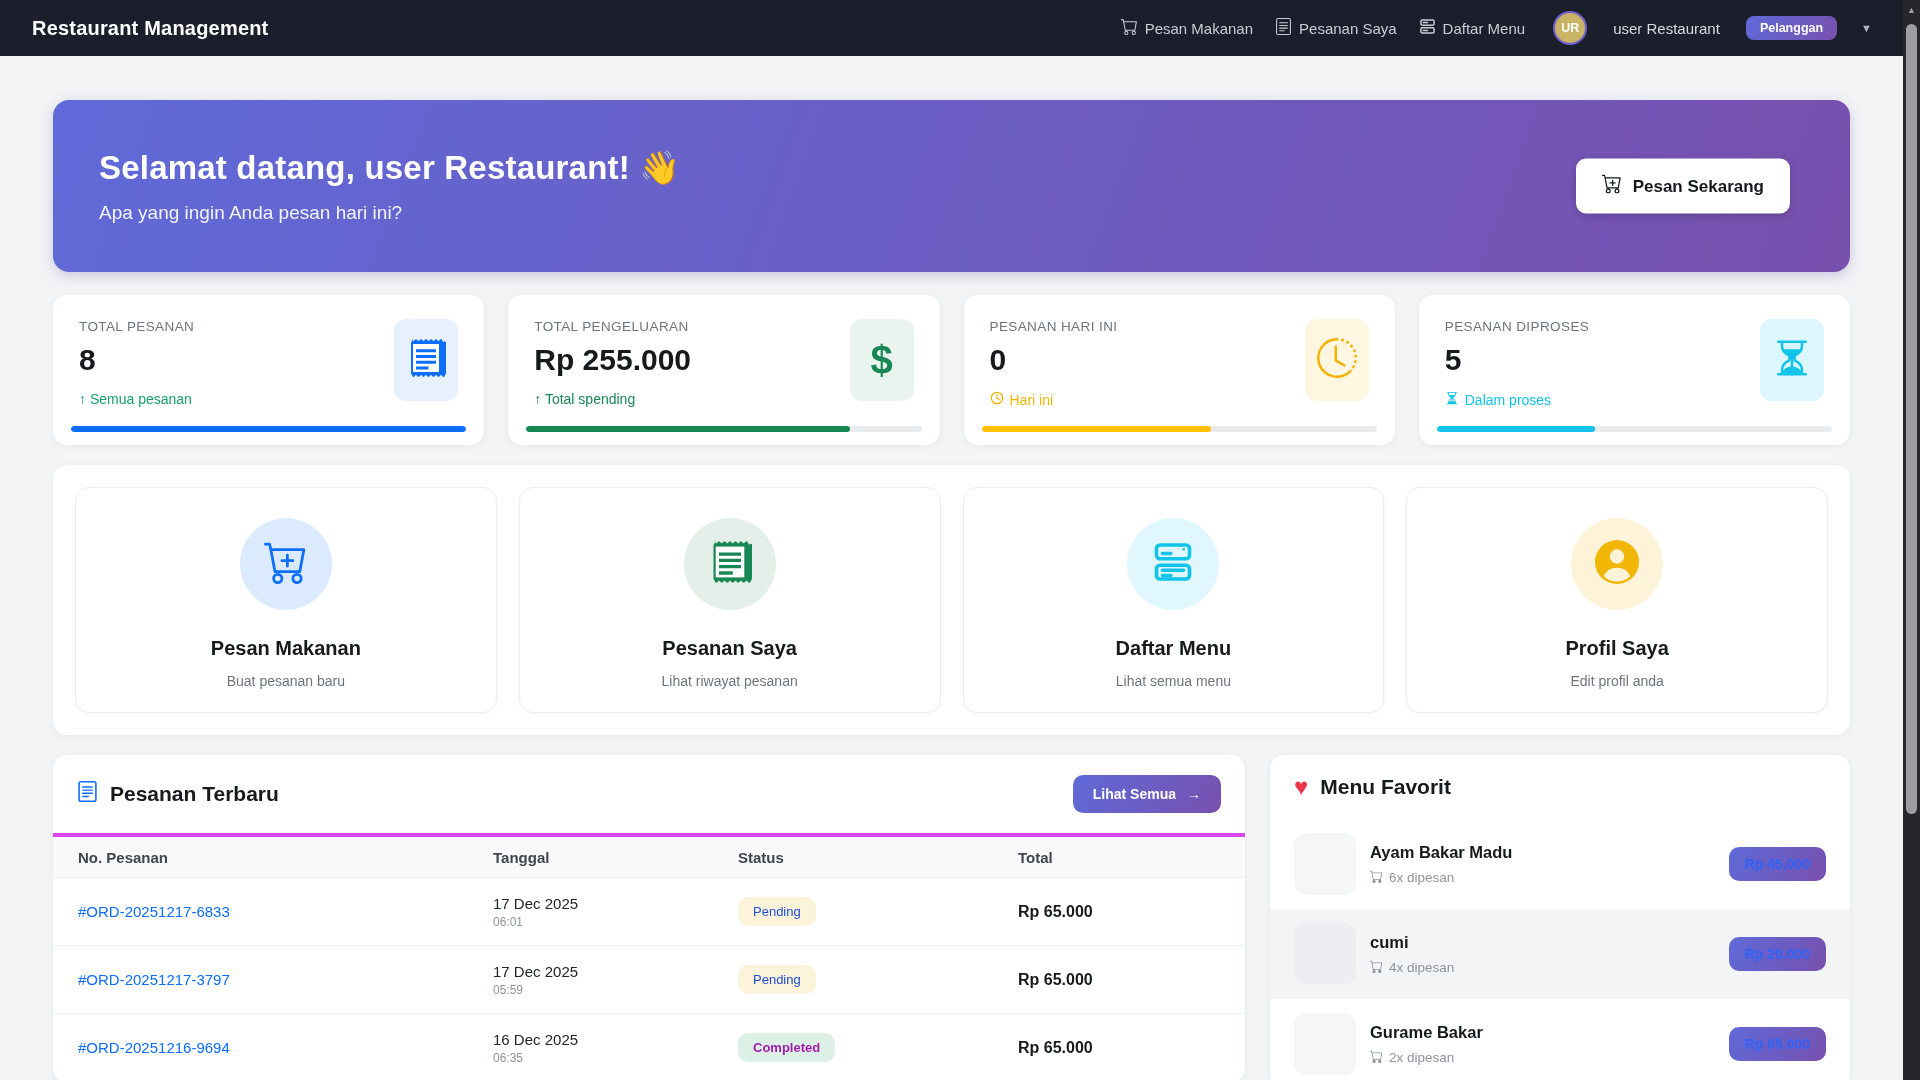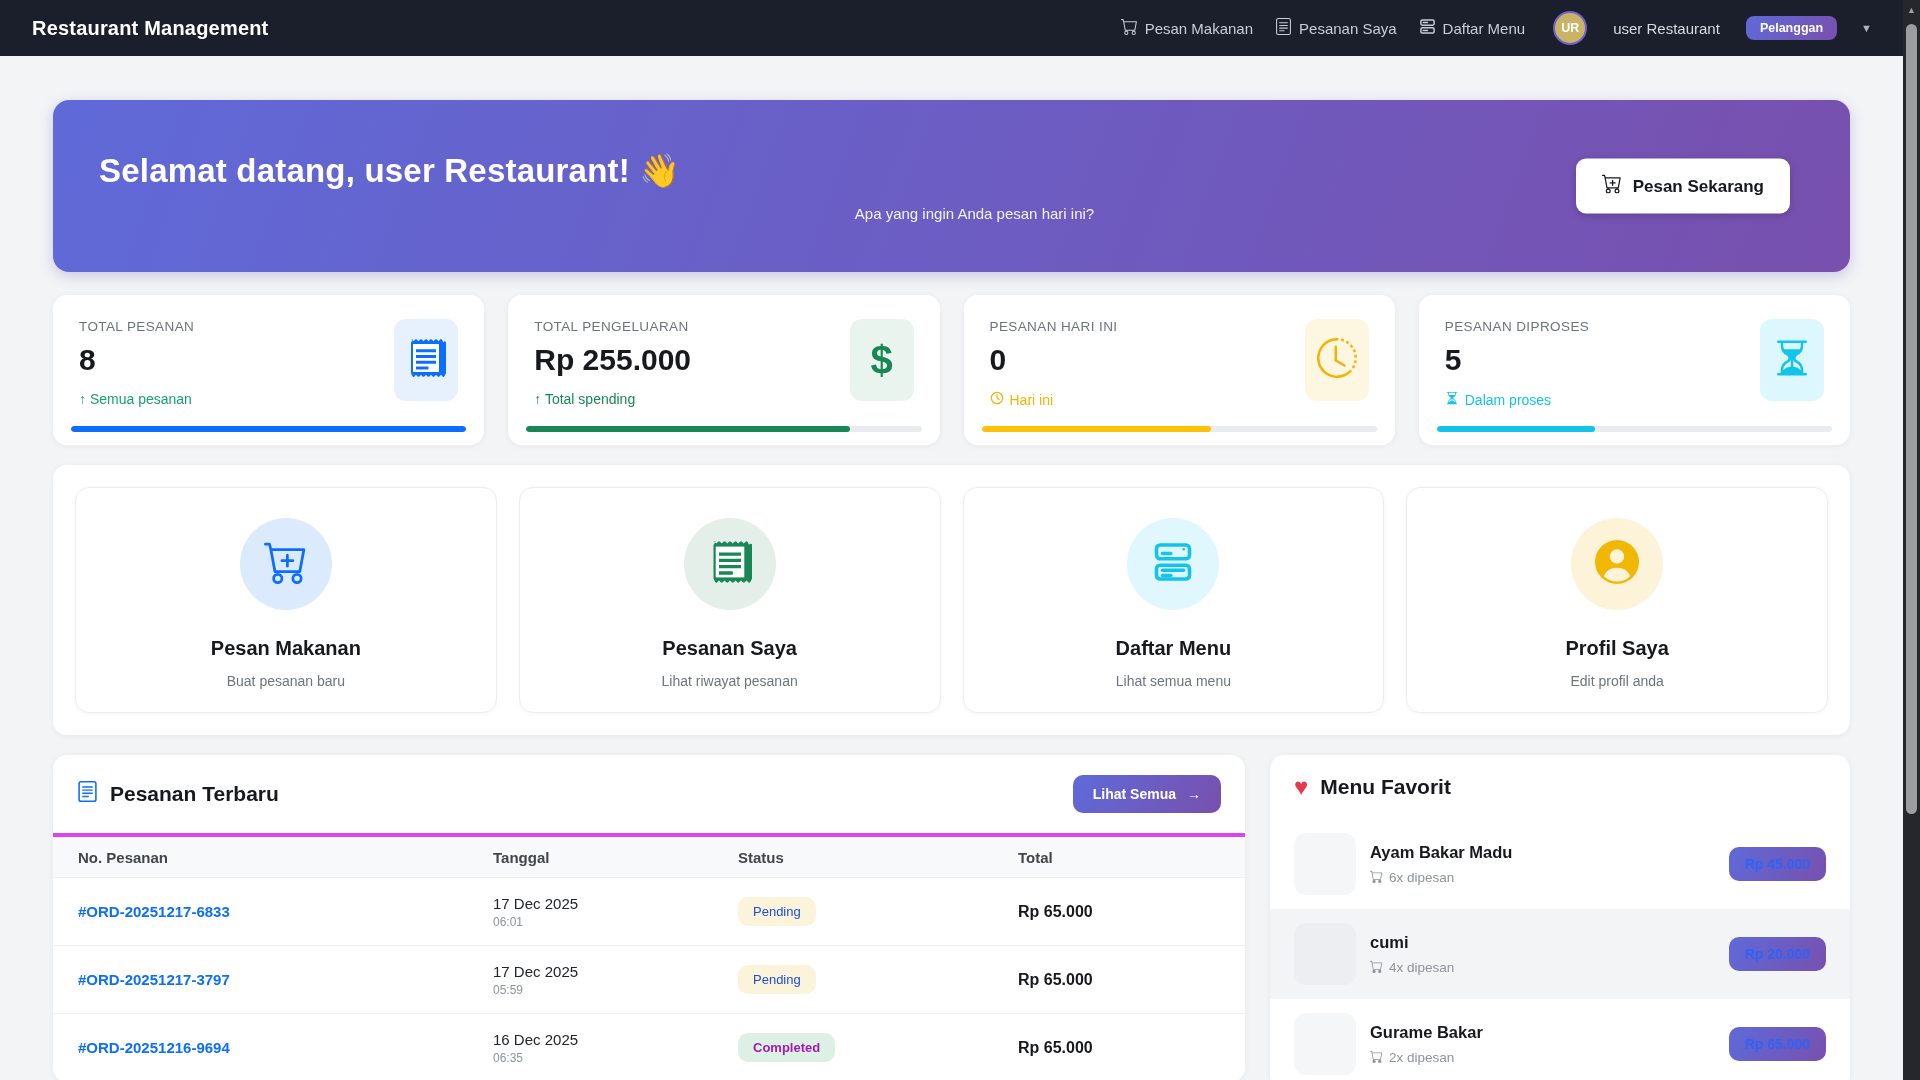--- a/index.html
+++ b/index.html
@@ -23,21 +23,21 @@
   
   .main { height:1024px; overflow:hidden; }
   .container { width:1797px; margin-left:53px; }
 
   
   .banner { margin-top:44px; height:172px; border-radius:16px; position:relative;
     background:linear-gradient(110deg,#5f6ad8 0%,#7850ae 100%);
     display:flex; flex-direction:column; justify-content:center; padding-left:46px; color:#fff;
     box-shadow:0 4px 14px rgba(80,70,160,.25); }
   .banner h1 { font-size:33px; font-weight:bold; letter-spacing:.2px; }
-  .banner p { font-size:15px; margin-top:15px; color:rgba(255,255,255,.92);text-align:center; }
+  .banner p { font-size:19px; margin-top:15px; color:rgba(255,255,255,.92); }
   .banner-cta { position:absolute; right:60px; top:50%; transform:translateY(-50%);
     background:#fff; color:#16181d; border:none; border-radius:10px; padding:15px 26px;
     font-size:17px; font-weight:bold; display:flex; align-items:center; gap:11px; cursor:pointer;
     font-family:inherit; box-shadow:0 2px 8px rgba(0,0,0,.18); }
   .banner-cta svg { width:20px; height:20px; }
 
   
   .stats { display:flex; gap:24px; margin-top:23px; }
   .stat-card { flex:1; background:#fff; border-radius:14px; height:150px; position:relative;
     padding:24px 26px; box-shadow:0 1px 6px rgba(25,30,50,.06); }
@@ -76,21 +76,21 @@
   .card-head { display:flex; align-items:center; padding:20px 24px; }
   .card-title { font-size:21px; font-weight:bold; color:#17191c; display:flex; align-items:center; gap:12px; }
   .card-title svg { width:21px; height:21px; }
   .grad-btn { margin-left:auto; background:linear-gradient(120deg,#5f6ad8,#7850ae); color:#fff;
     border:none; border-radius:10px; padding:11px 20px; font-size:14px; font-weight:bold;
     display:flex; align-items:center; gap:11px; cursor:pointer; font-family:inherit; }
   .thead, .trow { display:grid; grid-template-columns:415px 245px 280px 1fr; align-items:center; padding-left:25px; }
   .thead { background:#f8f9fa; border-top:4px solid #d946ef; border-bottom:1px solid #eef0f2;
     height:45px; font-size:15px; font-weight:bold; color:#41464d; }
   .trow { height:68px; border-bottom:1px solid #eef0f2; }
-  .order-link { color:#0d6efd; font-size:15px; text-decoration:none; cursor:pointer;font-weight:bold; }
+  .order-link { color:#0d6efd; font-size:15px; text-decoration:none; cursor:pointer; }
   .d-date { font-size:15px; color:#212529; }
   .d-time { font-size:12px; color:#8d949c; margin-top:3px; }
   .pill { display:inline-block; padding:7px 15px; border-radius:10px; font-size:13px; }
   .pill-pending { background:#fcf4da; color:#1d4ed8; }
   .pill-completed { background:#ddf0e6; color:#a21caf;font-weight:bold; }
   .total-cell { font-size:16px; font-weight:bold; color:#17191c; }
 
   .fav-card { flex:1; background:#fff; border-radius:14px; box-shadow:0 1px 6px rgba(25,30,50,.06); overflow:hidden; }
   .heart { color:#e8374a; font-size:24px; line-height:1; }
   .fav-item { display:flex; align-items:center; gap:14px; padding:14px 24px; cursor:pointer; }

